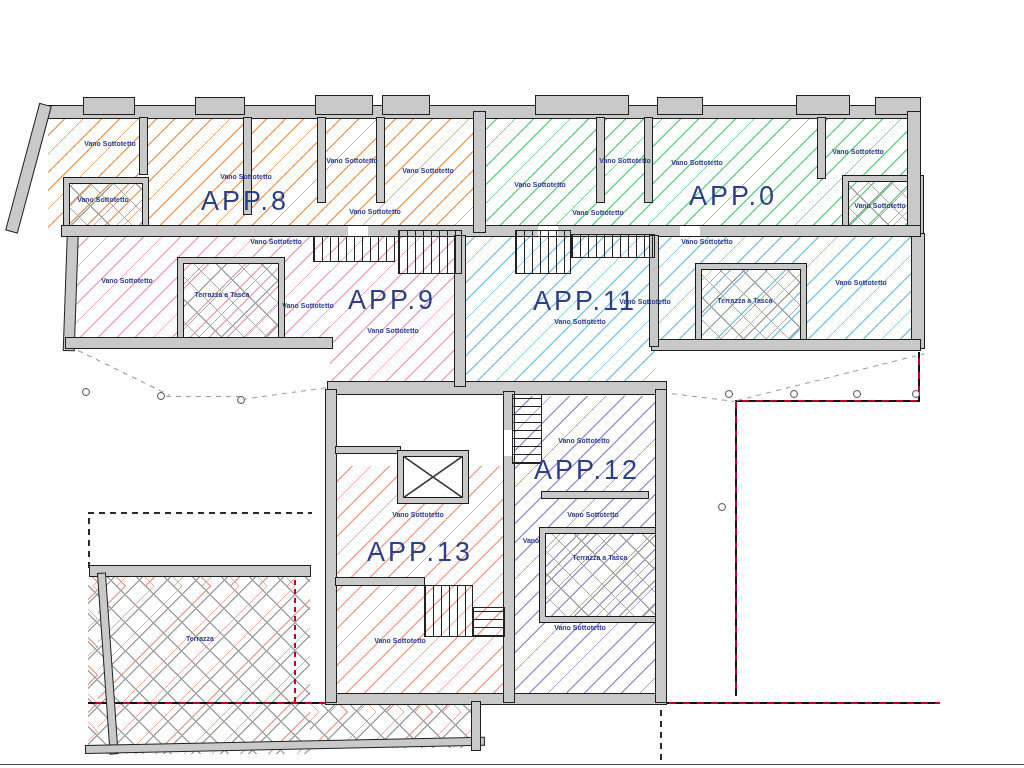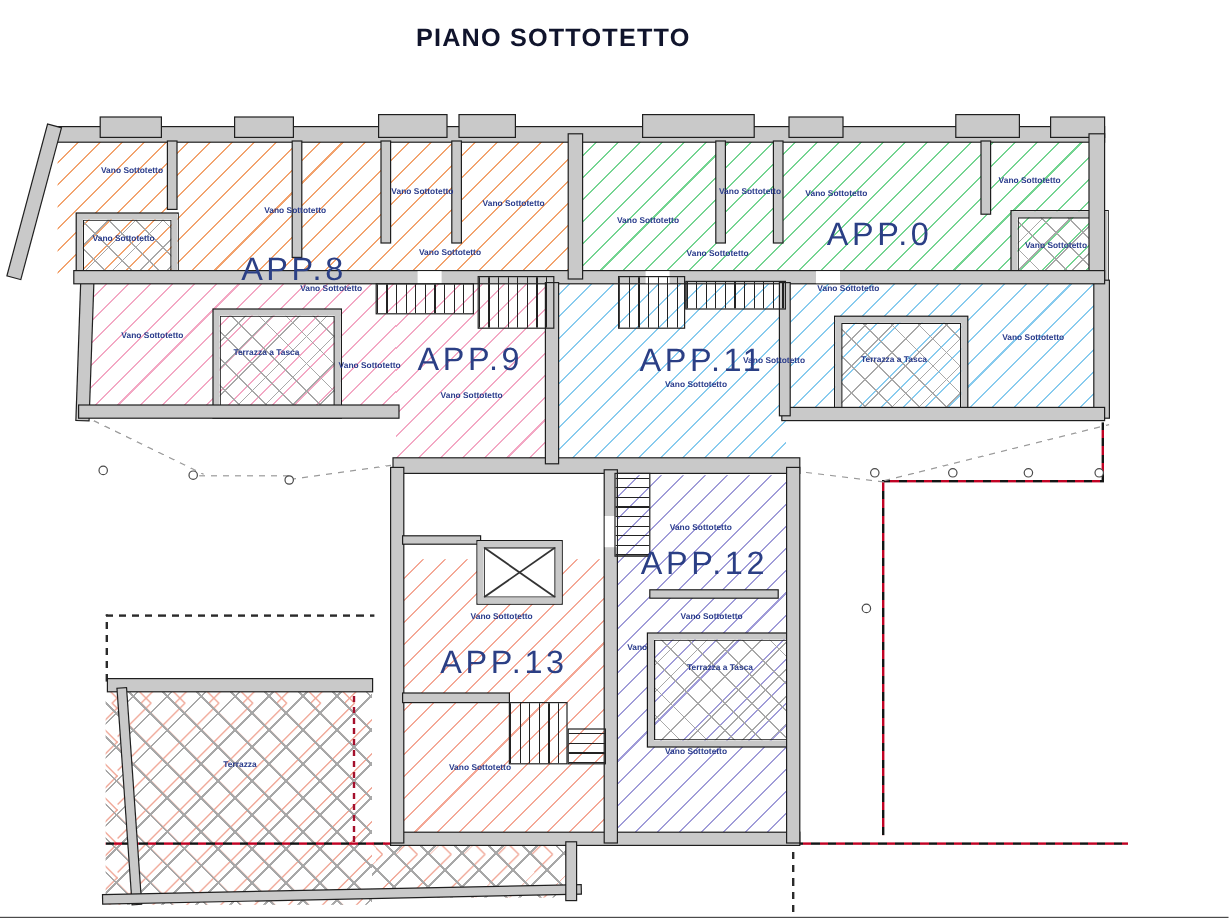--- a/index.html
+++ b/index.html
@@ -39,21 +39,20 @@
        font-size:7px;font-weight:bold;color:#2a3c8c;white-space:nowrap;letter-spacing:0px;}
   .apt-label{position:absolute;z-index:6;transform:translate(-50%,-50%);
        font-size:27px;font-weight:400;color:#2b3f85;letter-spacing:3px;white-space:nowrap;}
   #frame-bottom{position:absolute;left:0;top:764px;width:1024px;height:1px;background:#4a4a4a;}
 </style>
 </head>
 <body>
 
 <div id="canvas">
 
-  <div id="title">PIANO SOTTOTETTO</div>
 
   <div class="hatch" style="left: 48px; top: 118px; width: 432px; height: 112px; background-image: repeating-linear-gradient(135deg, transparent 0px, transparent 11.8px, rgb(242, 163, 110) 11.8px, rgb(242, 163, 110) 13px);"></div>
   <div class="hatch" style="left: 480px; top: 118px; width: 436px; height: 112px; background-image: repeating-linear-gradient(135deg, transparent 0px, transparent 11.8px, rgb(116, 212, 145) 11.8px, rgb(116, 212, 145) 13px);"></div>
   <div class="hatch" style="left: 72px; top: 236px; width: 258px; height: 106px; background-image: repeating-linear-gradient(135deg, transparent 0px, transparent 11.8px, rgb(243, 168, 196) 11.8px, rgb(243, 168, 196) 13px);"></div>
   <div class="hatch" style="left: 330px; top: 236px; width: 128px; height: 152px; background-image: repeating-linear-gradient(135deg, transparent 0px, transparent 11.8px, rgb(243, 168, 196) 11.8px, rgb(243, 168, 196) 13px);"></div>
   <div class="hatch" style="left: 458px; top: 236px; width: 197px; height: 152px; background-image: repeating-linear-gradient(135deg, transparent 0px, transparent 11.8px, rgb(136, 203, 238) 11.8px, rgb(136, 203, 238) 13px);"></div>
   <div class="hatch" style="left: 655px; top: 236px; width: 261px; height: 110px; background-image: repeating-linear-gradient(135deg, transparent 0px, transparent 11.8px, rgb(136, 203, 238) 11.8px, rgb(136, 203, 238) 13px);"></div>
   <div class="hatch" style="left: 515px; top: 396px; width: 145px; height: 300px; background-image: repeating-linear-gradient(135deg, transparent 0px, transparent 11.8px, rgb(160, 156, 216) 11.8px, rgb(160, 156, 216) 13px);"></div>
   <div class="hatch" style="left: 335px; top: 466px; width: 172px; height: 230px; background-image: repeating-linear-gradient(135deg, transparent 0px, transparent 11.8px, rgb(244, 168, 150) 11.8px, rgb(244, 168, 150) 13px);"></div>
   <div class="hatch" style="left: 88px; top: 576px; width: 222px; height: 178px; background-image: repeating-linear-gradient(45deg, transparent 0px, transparent 18.5px, rgb(168, 168, 168) 18.5px, rgb(168, 168, 168) 20px), repeating-linear-gradient(135deg, transparent 0px, transparent 18.5px, rgb(168, 168, 168) 18.5px, rgb(168, 168, 168) 20px), repeating-linear-gradient(45deg, transparent 0px, transparent 19px, rgb(240, 168, 152) 19px, rgb(240, 168, 152) 20px), repeating-linear-gradient(135deg, transparent 0px, transparent 19px, rgb(240, 168, 152) 19px, rgb(240, 168, 152) 20px); background-position: 0px 0px, 0px 0px, 10px 10px, 10px 10px;"></div>
@@ -148,21 +147,21 @@
   <div class="dot" style="left:725px;top:390px;"></div>
   <div class="dot" style="left:790px;top:390px;"></div>
   <div class="dot" style="left:853px;top:390px;"></div>
   <div class="dot" style="left:912px;top:390px;"></div>
   <div class="dot" style="left:718px;top:503px;"></div>
   <div class="dot" style="left:157px;top:392px;"></div>
   <div class="dot" style="left:237px;top:396px;"></div>
   <div class="dot" style="left:82px;top:388px;"></div>
 
   <div id="label-layer">
-      <span class="apt-label" style="left: 245px; top: 201px; margin-top: 24px;">APP.8</span>
+      <span class="apt-label" style="left: 245px; top: 201px;">APP.8</span>
       <span class="apt-label" style="left: 733px; top: 196px;">APP.0</span>
       <span class="apt-label" style="left: 392px; top: 300px;">APP.9</span>
       <span class="apt-label" style="left: 585px; top: 301px;">APP.11</span>
       <span class="apt-label" style="left: 587px; top: 470px;">APP.12</span>
       <span class="apt-label" style="left: 420px; top: 552px;">APP.13</span>
       <span class="room-label" style="left: 110px; top: 143px;">Vano Sottotetto</span>
       <span class="room-label" style="left: 103px; top: 199px;">Vano Sottotetto</span>
       <span class="room-label" style="left: 246px; top: 176px;">Vano Sottotetto</span>
       <span class="room-label" style="left: 352px; top: 160px;">Vano Sottotetto</span>
       <span class="room-label" style="left: 428px; top: 170px;">Vano Sottotetto</span>

